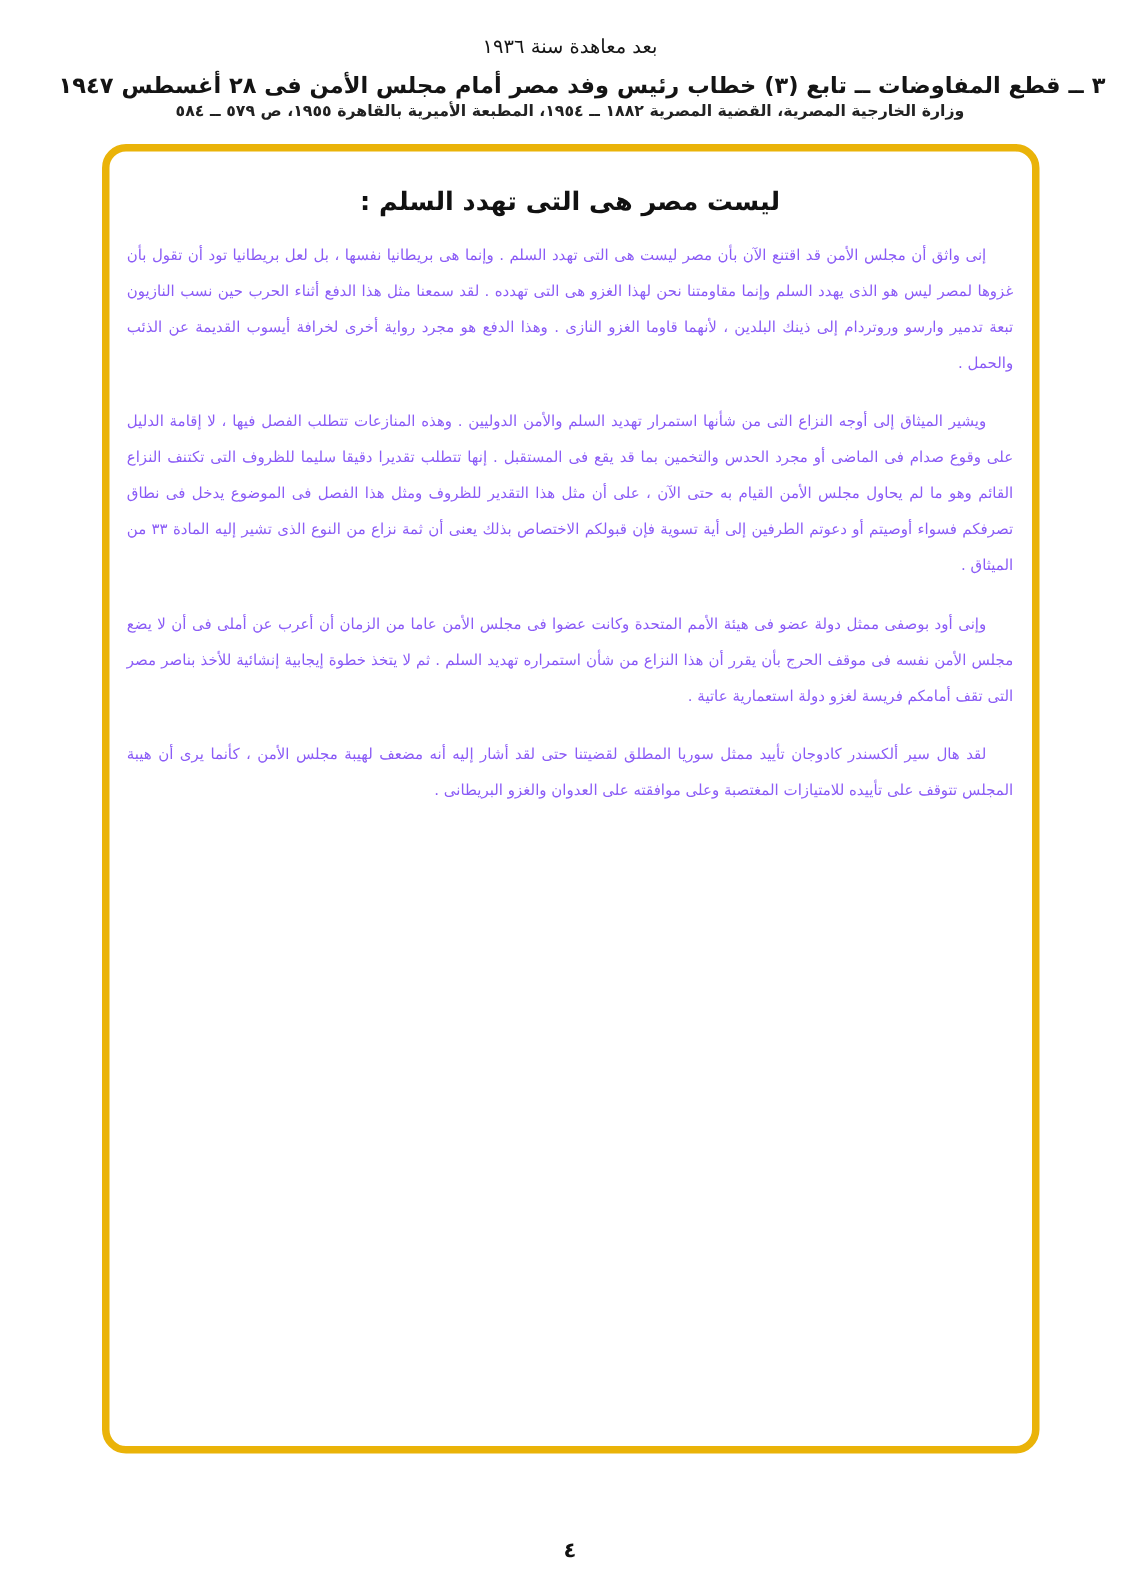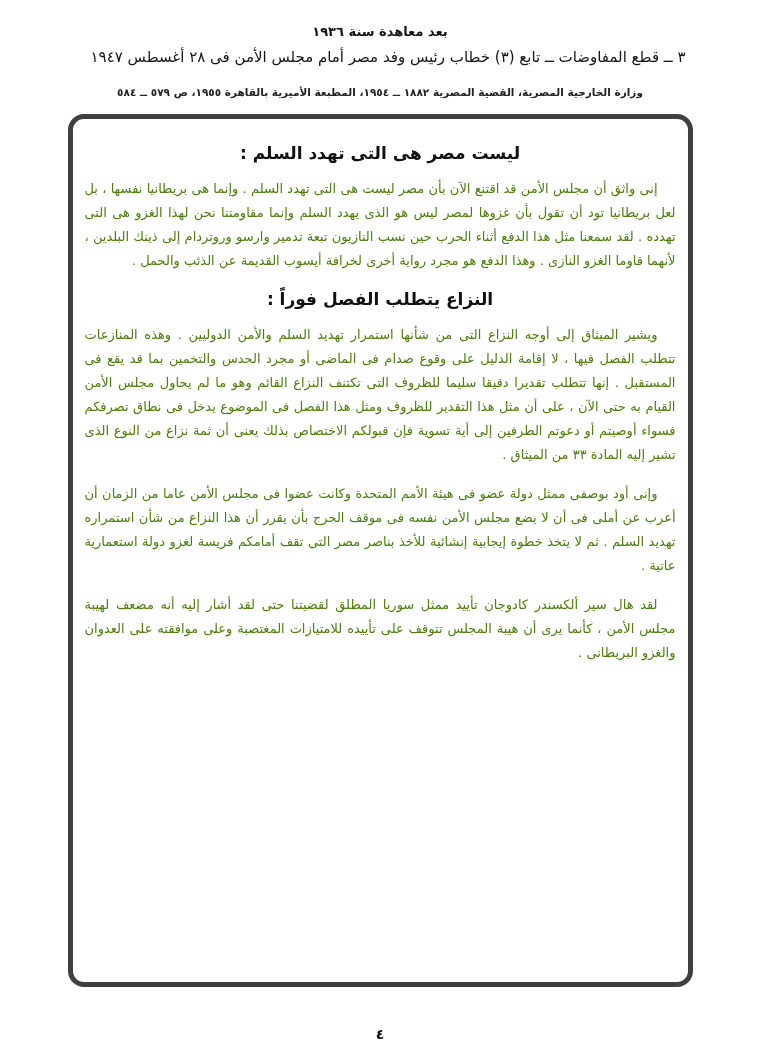--- a/index.html
+++ b/index.html
@@ -17,63 +17,63 @@
     direction: rtl;
     overflow: hidden;
   }
   .page-header {
     text-align: center;
     direction: rtl;
   }
   .header-line1 {
     padding-top: 24px;
     font-size: 13px;
-    font-weight: bold;
+    font-weight: normal;
     letter-spacing: 0.5px;
   }
   .header-line2 {
     margin-top: 9px;
     font-size: 15px;
-    font-weight: normal;
+    font-weight: bold;
     margin-left: 16px;
   }
   .header-line3 {
-    margin-top: 20px;
+    margin-top: 2px;
     font-size: 10.5px;
     font-weight: bold;
     color: #222222;
   }
   .content-frame {
     box-sizing: border-box;
     width: 625px;
     height: 873px;
     margin: 16px auto 0 auto;
-    border: 5px solid #404040;
+    border: 5px solid #eab308;
     border-radius: 16px;
     padding: 10px 12px 8px 12px;
     overflow: hidden;
     background: #ffffff;
   }
   .section-heading {
     margin: 16px 0 14px 0;
     text-align: center;
     font-size: 17px;
     font-weight: bold;
     color: #111111;
   }
   .section-heading.first {
     margin-top: 14px;
   }
   .body-paragraph {
     margin: 0 0 15px 0;
-    font-size: 13px;
+    font-size: 10px;
     line-height: 24px;
     text-align: justify;
     text-indent: 18px;
-    color: #4d7c0f;
+    color: #8b5cf6;
   }
   .page-footer {
     position: absolute;
     bottom: 16px;
     left: 0;
     width: 100%;
     text-align: center;
   }
   .page-number {
     font-size: 14px;
@@ -90,21 +90,20 @@
     <div class="header-line1">بعد معاهدة سنة ١٩٣٦</div>
     <div class="header-line2">٣ ــ قطع المفاوضات ــ تابع (٣) خطاب رئيس وفد مصر أمام مجلس الأمن فى ٢٨ أغسطس ١٩٤٧</div>
     <div class="header-line3">وزارة الخارجية المصرية، القضية المصرية ١٨٨٢ ــ ١٩٥٤، المطبعة الأميرية بالقاهرة ١٩٥٥، ص ٥٧٩ ــ ٥٨٤</div>
   </header>
 
   <div class="content-frame">
 
     <h2 class="section-heading first">ليست مصر هى التى تهدد السلم :</h2>
     <p class="body-paragraph">إنى واثق أن مجلس الأمن قد اقتنع الآن بأن مصر ليست هى التى تهدد السلم . وإنما هى بريطانيا نفسها ، بل لعل بريطانيا تود أن تقول بأن غزوها لمصر ليس هو الذى يهدد السلم وإنما مقاومتنا نحن لهذا الغزو هى التى تهدده . لقد سمعنا مثل هذا الدفع أثناء الحرب حين نسب النازيون تبعة تدمير وارسو وروتردام إلى ذينك البلدين ، لأنهما قاوما الغزو النازى . وهذا الدفع هو مجرد رواية أخرى لخرافة أيسوب القديمة عن الذئب والحمل .</p>
 
-    <h2 class="section-heading">النزاع يتطلب الفصل فوراً :</h2>
     <p class="body-paragraph">ويشير الميثاق إلى أوجه النزاع التى من شأنها استمرار تهديد السلم والأمن الدوليين . وهذه المنازعات تتطلب الفصل فيها ، لا إقامة الدليل على وقوع صدام فى الماضى أو مجرد الحدس والتخمين بما قد يقع فى المستقبل . إنها تتطلب تقديرا دقيقا سليما للظروف التى تكتنف النزاع القائم وهو ما لم يحاول مجلس الأمن القيام به حتى الآن ، على أن مثل هذا التقدير للظروف ومثل هذا الفصل فى الموضوع يدخل فى نطاق تصرفكم فسواء أوصيتم أو دعوتم الطرفين إلى أية تسوية فإن قبولكم الاختصاص بذلك يعنى أن ثمة نزاع من النوع الذى تشير إليه المادة ٣٣ من الميثاق .</p>
 
     <p class="body-paragraph">وإنى أود بوصفى ممثل دولة عضو فى هيئة الأمم المتحدة وكانت عضوا فى مجلس الأمن عاما من الزمان أن أعرب عن أملى فى أن لا يضع مجلس الأمن نفسه فى موقف الحرج بأن يقرر أن هذا النزاع من شأن استمراره تهديد السلم . ثم لا يتخذ خطوة إيجابية إنشائية للأخذ بناصر مصر التى تقف أمامكم فريسة لغزو دولة استعمارية عاتية .</p>
     <p class="body-paragraph">لقد هال سير ألكسندر كادوجان تأييد ممثل سوريا المطلق لقضيتنا حتى لقد أشار إليه أنه مضعف لهيبة مجلس الأمن ، كأنما يرى أن هيبة المجلس تتوقف على تأييده للامتيازات المغتصبة وعلى موافقته على العدوان والغزو البريطانى .</p>
 
   </div>
 
   <footer class="page-footer">
     <div class="page-number">٤</div>
   </footer>

